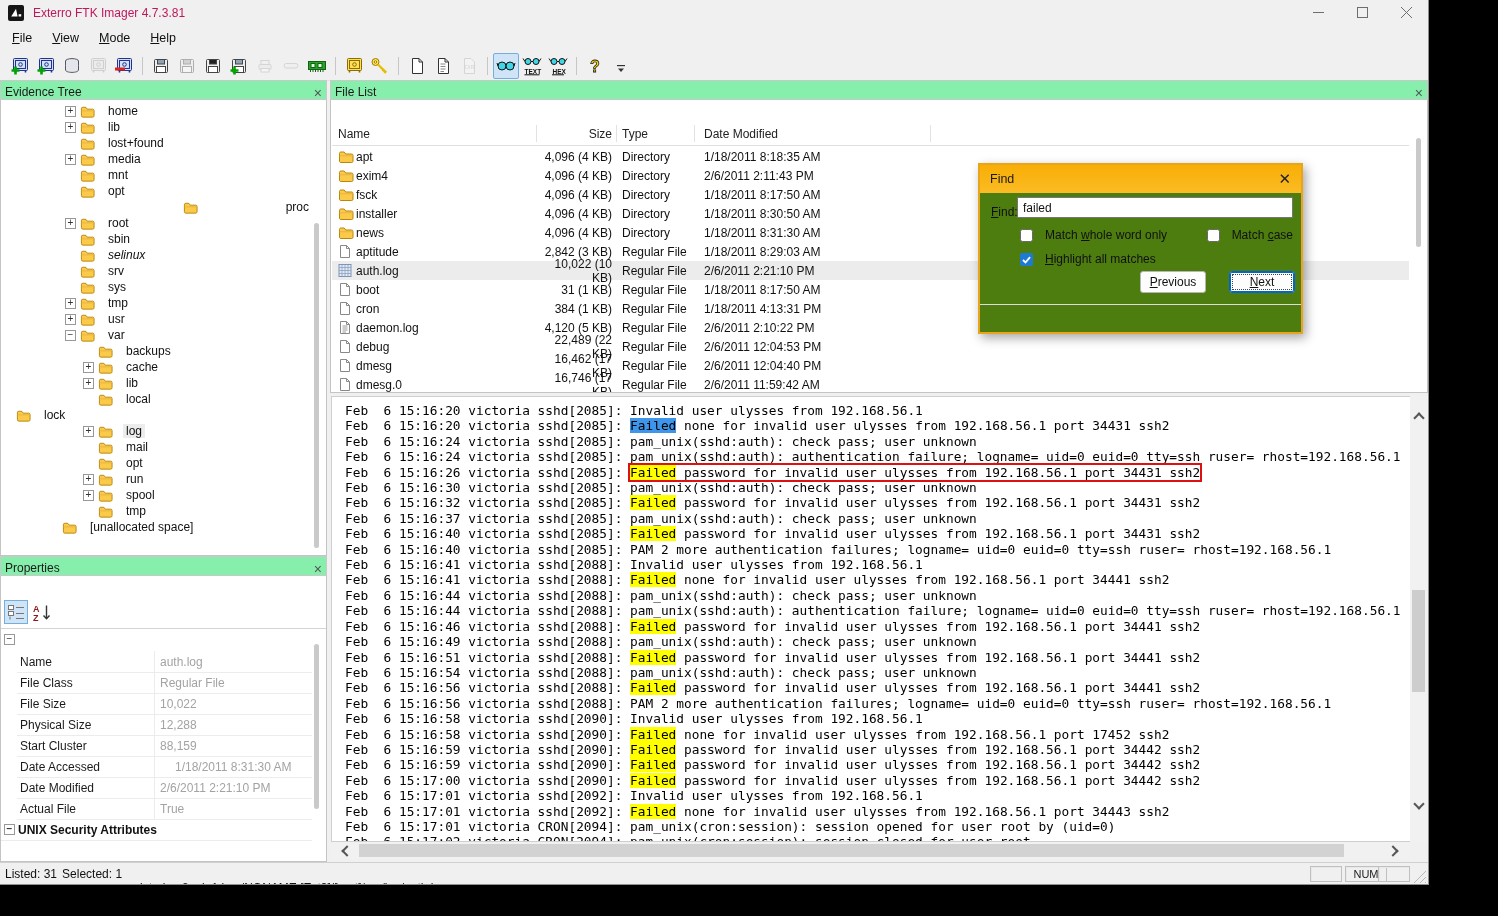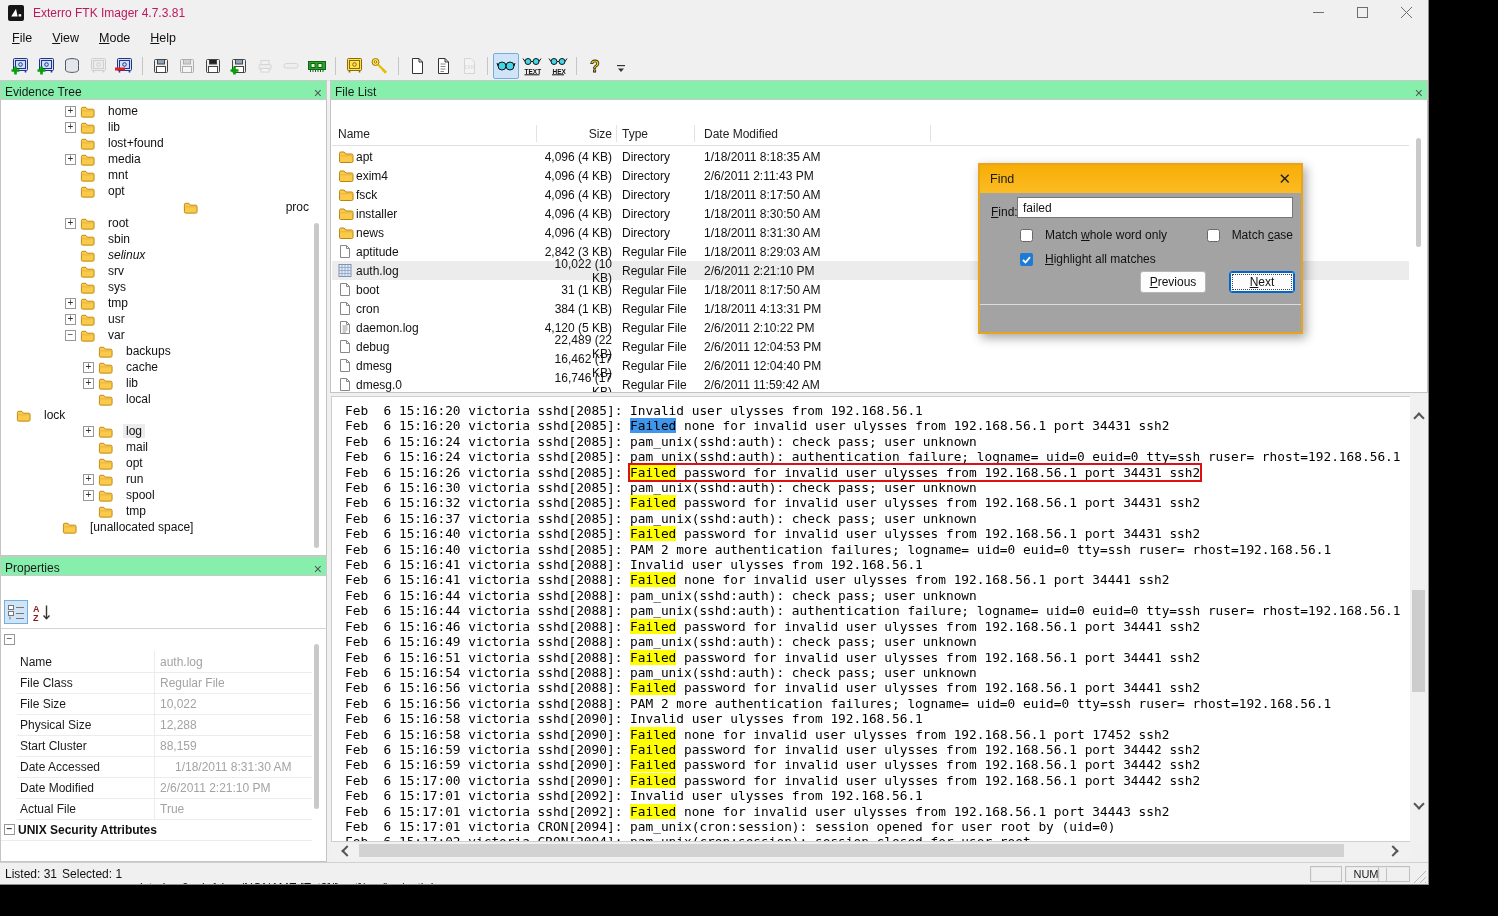--- a/index.html
+++ b/index.html
@@ -94,21 +94,21 @@
   .vsb .sb-thumb{position:absolute;left:2px;width:13px;background:#cdcdcd;}
   .hsb{position:absolute;left:1px;top:446px;width:1079px;height:17px;background:#f1f1f1;}
   .hsb .sb-thumb{position:absolute;top:2px;height:13px;background:#d2d2d2;}
   .chev{display:inline-block;width:6px;height:6px;border-right:2px solid #555;border-bottom:2px solid #555;position:absolute;}
   .chev.up{transform:rotate(-135deg);left:5px;}
   .chev.down{transform:rotate(45deg);left:5px;}
   .chev.left{transform:rotate(135deg);top:5px;}
   .chev.right{transform:rotate(-45deg);top:5px;}
 
   
-  #find-dialog{position:absolute;left:978px;top:163px;width:325px;height:171px;background:#a3a3a3;
+  #find-dialog{position:absolute;left:978px;top:163px;width:325px;height:171px;background:#4d7c0f;
                border:2px solid #e8a41b;box-sizing:border-box;box-shadow:3px 4px 10px rgba(0,0,0,.35);z-index:60;}
   .fd-title{height:28px;background:linear-gradient(180deg,#f8ae06,#fbbc24);display:flex;align-items:center;
             padding:0 10px;font-size:12.5px;color:#1a1a1a;}
   .fd-title .fdx{margin-left:auto;font-size:15px;color:#222;}
   .fd-label{position:absolute;left:11px;top:40px;font-size:12px;color:#111;}
   .fd-input{position:absolute;left:37px;top:32px;width:276px;height:21px;background:#fff;
             border:1px solid #767676;box-sizing:border-box;font-size:12px;color:#111;
             display:flex;align-items:center;padding-left:5px;}
   .fd-cbrow{position:absolute;display:flex;align-items:center;font-size:12px;color:#111;}
   .fd-cb{display:flex;align-items:center;}

